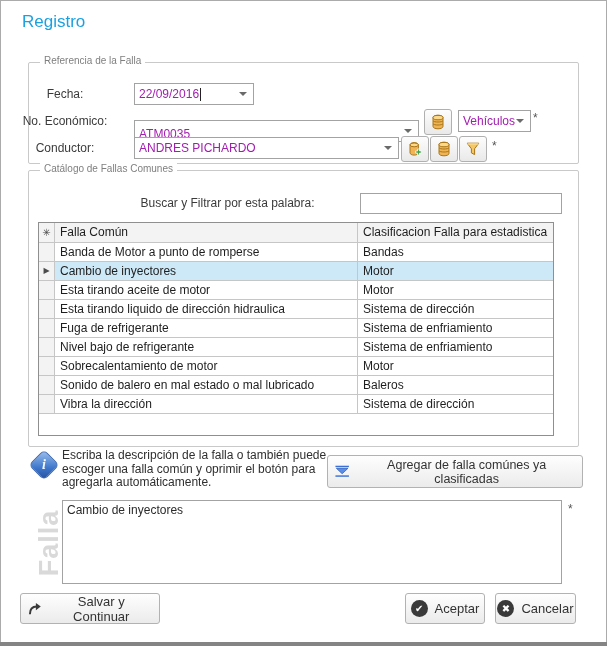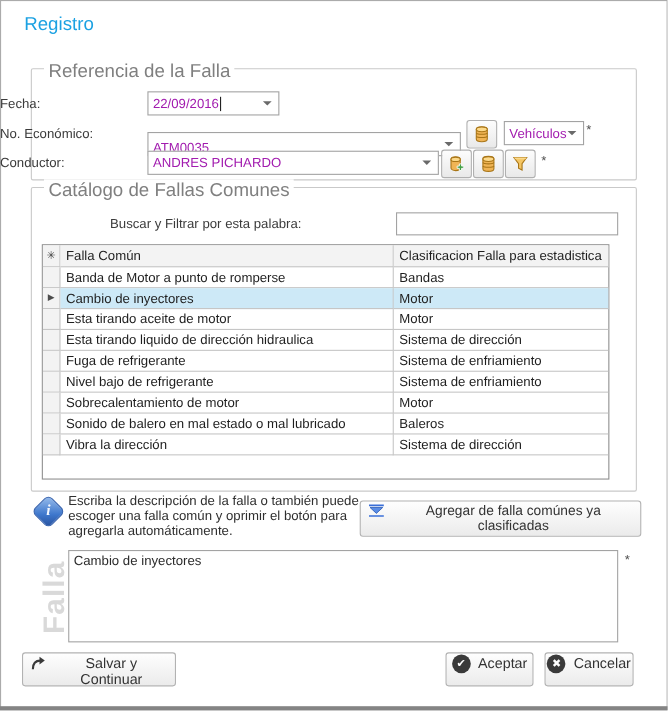--- a/index.html
+++ b/index.html
@@ -9,25 +9,25 @@
     color:#3b3b3b;overflow:hidden;
   }
   .frame{position:absolute;inset:0;border:1px solid #ababab;pointer-events:none;}
   .bottom-edge{position:absolute;left:0;right:0;bottom:0;height:4px;background:#848484;}
 
   .title{position:absolute;left:22px;top:12px;font-size:17px;color:#1ba1e2;text-align:right;}
 
   
   .groupbox{position:absolute;border:1px solid #c9c9c9;border-radius:2px;background:#fff;}
   .groupbox .legend{position:absolute;top:-8px;left:11px;background:#fff;padding:0 4px;
-    font-size:17px;color:#7f7f7f;}
+    font-size:10px;color:#7f7f7f;}
   .g-ref{left:28px;top:62px;width:549px;height:100px;}
   .g-cat{left:28px;top:170px;width:549px;height:275px;}
 
-  .lbl{position:absolute;font-size:12px;color:#3b3b3b;text-align:left;white-space:nowrap;}
+  .lbl{position:absolute;font-size:12px;color:#3b3b3b;text-align:center;white-space:nowrap;}
 
   .combo{position:absolute;background:#fff;border:1px solid #a3a3a3;height:20px;
     font-size:12px;color:#a21caf;display:flex;align-items:center;padding:0 18px 0 4px;
     white-space:nowrap;overflow:hidden;}
   .combo .arrow{position:absolute;right:6px;top:8px;width:0;height:0;
     border-left:4px solid transparent;border-right:4px solid transparent;
     border-top:4px solid #6a6a6a;}
   .caret{display:inline-block;width:1px;height:13px;background:#222;margin-left:1px;}
 
   .req{position:absolute;font-size:12px;color:#555;}
@@ -55,21 +55,21 @@
   
   .info-icon{position:absolute;left:33px;top:454px;width:20px;height:20px;border-radius:5px;
     background:linear-gradient(135deg,#9cc0ee 0%,#3e77cc 60%,#27509c 100%);
     border:1px solid #3b66b0;transform:rotate(45deg);}
   .info-icon span{position:absolute;inset:0;transform:rotate(-45deg);color:#f4f8ff;
     font-family:"Liberation Serif","DejaVu Serif",serif;font-style:italic;font-weight:bold;
     font-size:14px;text-align:center;line-height:19px;}
   .instruction{position:absolute;left:62px;top:449px;width:272px;font-size:12px;line-height:13.5px;color:#2f2f2f;}
 
   .btn{border:1px solid #b2b2b2;border-radius:3px;background:linear-gradient(#fefefe,#ebebeb);
-    color:#333;font-size:13px;display:flex;align-items:flex-start;justify-content:center;gap:7px;
+    color:#333;font-size:13px;display:flex;align-items:center;justify-content:center;gap:7px;
     font-family:inherit;cursor:default;}
   .btn-add{position:absolute;left:327px;top:455px;width:256px;height:33px;font-size:12.5px;}
 
   
   .falla-watermark{position:absolute;left:14px;top:508px;width:70px;height:70px;
     color:#d9d9d9;font-size:27px;font-weight:bold;transform:rotate(-90deg);transform-origin:center;
     text-align:center;line-height:70px;letter-spacing:1px;}
   .falla-text{position:absolute;left:62px;top:500px;width:490px;height:78px;resize:none;
     border:1px solid #a3a3a3;font-family:inherit;font-size:12px;padding:2px 4px;outline:none;color:#2b2b2b;}
 

